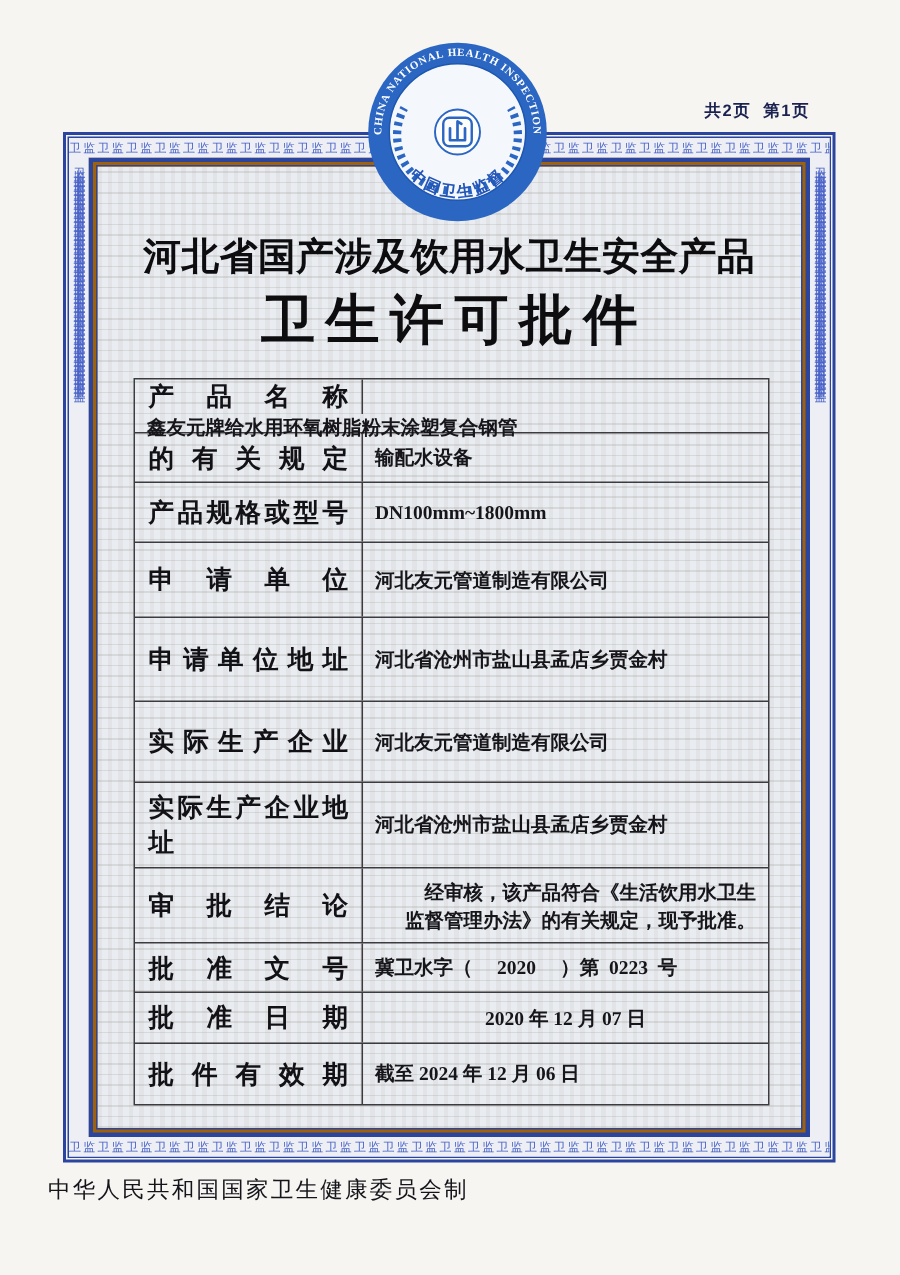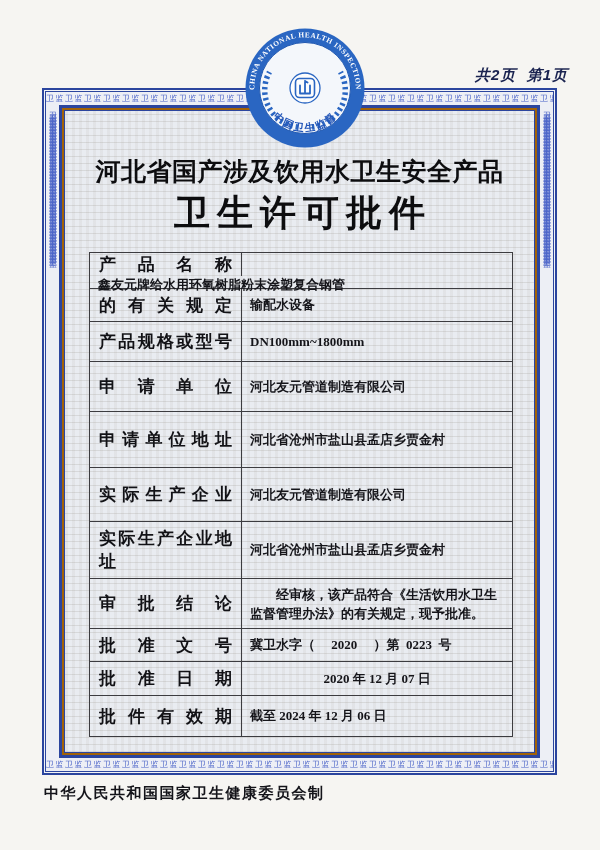--- a/index.html
+++ b/index.html
@@ -5,29 +5,28 @@
   * { margin:0; padding:0; box-sizing:border-box; }
   html,body { width:600px; height:850px; }
   body {
     position:relative;
     background:#f6f5f2;
     font-family:"Liberation Sans", sans-serif;
     overflow:hidden;
   }
   
   .page-indicator {
-    position:absolute; top:66px; right:32px;
-    font-size:15px; font-weight:bold; color:#1a2350;
+    position:absolute; top:66px; right:60px;
+    font-size:11px; font-weight:bold; color:#1a2350;
     white-space:pre-wrap; letter-spacing:1px;
     font-family:"Liberation Sans", sans-serif;
-    font-style:italic;
   }
   .footer-line {
-    position:absolute; top:784px; left:44px;
-    font-size:15px; font-weight:bold; color:#14141a;
+    position:absolute; top:784px; left:32px;
+    font-size:15px; font-weight:normal; color:#14141a;
     letter-spacing:1.5px;
     font-family:"Liberation Serif", serif;
   }
   
   .frame {
     position:absolute; left:42px; top:88px; width:515px; height:687px;
     border:2px solid #2b459e;
     padding:1px;
     background:#f2f3f6;
   }
@@ -82,20 +81,21 @@
     display:flex; align-items:center; padding:0 9px;
     font-size:17px; font-weight:bold; color:#121216;
     font-family:"Liberation Sans", sans-serif;
   }
   .tlabel span { width:100%; text-align:justify; text-align-last:justify; }
   .tvalue {
     flex:1; display:flex; align-items:center; padding:0 8px;
     font-size:13px; font-weight:bold; color:#15151a;
     white-space:pre-wrap;
     font-family:"Liberation Serif", serif;
+    text-align:right;
   }
   .trow:nth-child(1)  { height:36px;flex-direction:column; }
   .trow:nth-child(2)  { height:33px; }
   .trow:nth-child(3)  { height:40px; }
   .trow:nth-child(4)  { height:50px; }
   .trow:nth-child(5)  { height:56px; }
   .trow:nth-child(6)  { height:54px; }
   .trow:nth-child(7)  { height:57px; }
   .trow:nth-child(8)  { height:50px; }
   .trow:nth-child(9)  { height:33px; }

